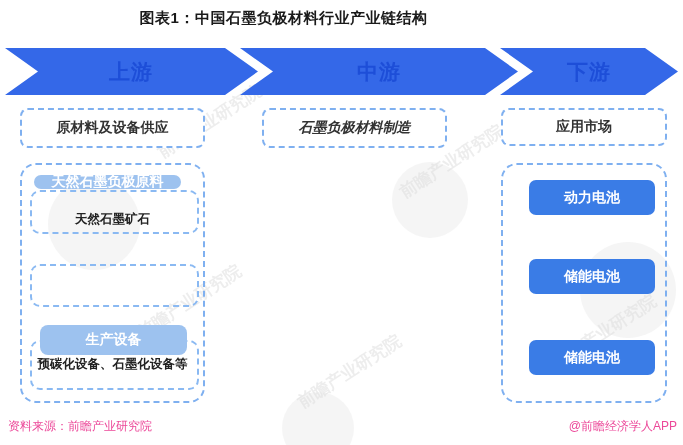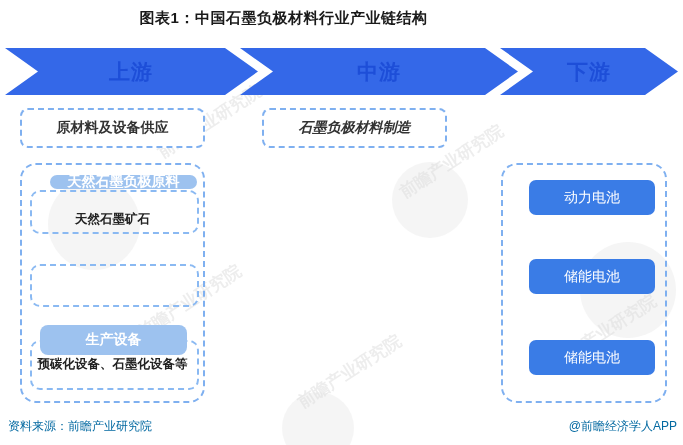--- a/index.html
+++ b/index.html
@@ -28,26 +28,26 @@
        border-radius:16px;box-sizing:border-box;background:transparent;z-index:2;}
 
   .pill{position:absolute;background:#9dc2ef;border-radius:8px;color:#fff;
         font-size:14px;font-weight:bold;display:flex;align-items:center;
         justify-content:center;z-index:3;}
   .subbox{position:absolute;border:2px dashed #8ab9f2;border-radius:10px;
           box-sizing:border-box;background:transparent;z-index:2;}
   .subtext{position:absolute;left:2px;right:2px;text-align:center;
            font-size:12.5px;font-weight:bold;color:#222;line-height:17px;z-index:3;}
 
-  .btn{position:absolute;border-radius:7px;color:#fff;font-size:14px;font-weight:normal;
+  .btn{position:absolute;border-radius:7px;color:#fff;font-size:14px;font-weight:bold;
        display:flex;align-items:center;justify-content:center;z-index:3;}
   .btn-mid{background:#3e8ce4;left:23px;width:148px;height:36px;}
   .btn-right{background:#3a7ce6;left:26px;width:126px;height:35px;}
 
-  .footer{position:absolute;top:418px;font-size:12px;color:#0369a1;z-index:4;}
+  .footer{position:absolute;top:418px;font-size:12px;color:#ec4899;z-index:4;}
   .footer-left{left:8px;}
   .footer-right{right:6px;}
 </style>
 </head>
 <body>
 
 <div class="stage">
 
   <div class="wm-logo" style="left:48px;top:178px;width:92px;height:92px;"></div>
   <div class="wm-logo" style="left:392px;top:162px;width:76px;height:76px;"></div>
@@ -69,24 +69,27 @@
   <div class="flow-label" style="left:56px;">上游</div>
   <div class="flow-label" style="left:304px;">中游</div>
   <div class="flow-label" style="left:514px;">下游</div>
 
   <div class="hdr-box" style="left:20px;width:185px;">
     <span>原材料及设备供应</span>
   </div>
   <div class="hdr-box" style="left:262px;width:185px;font-style:italic;">
     <span>石墨负极材料制造</span>
   </div>
+  <div class="hdr-box" style="left:501px;width:166px;height:38px;">
+    <span>应用市场</span>
+  </div>
 
   <div class="col" style="left:20px;width:185px;">
     <div class="subbox" style="left:8px;top:25px;width:169px;height:44px;"></div>
-    <div class="pill" style="left:28px;top:10px;width:147px;height:14px;">
+    <div class="pill" style="left:12px;top:10px;width:147px;height:14px;">
       <span>天然石墨负极原料</span>
     </div>
     <div class="subtext" style="top:46px;">天然石墨矿石</div>
 
     <div class="subbox" style="left:8px;top:99px;width:169px;height:43px;"></div>
 
     <div class="subbox" style="left:8px;top:175px;width:169px;height:50px;"></div>
     <div class="pill" style="left:18px;top:160px;width:147px;height:30px;">
       <span>生产设备</span>
     </div>

